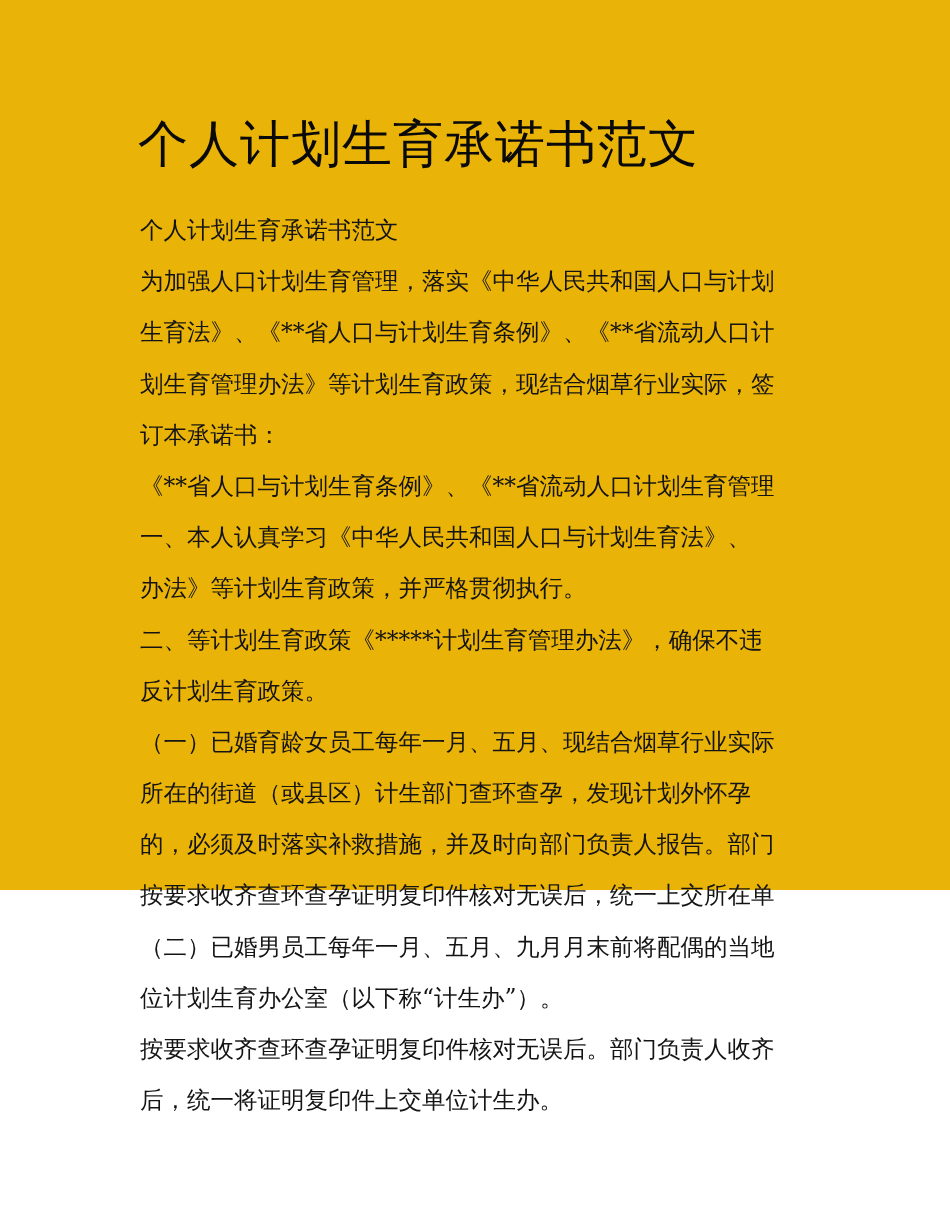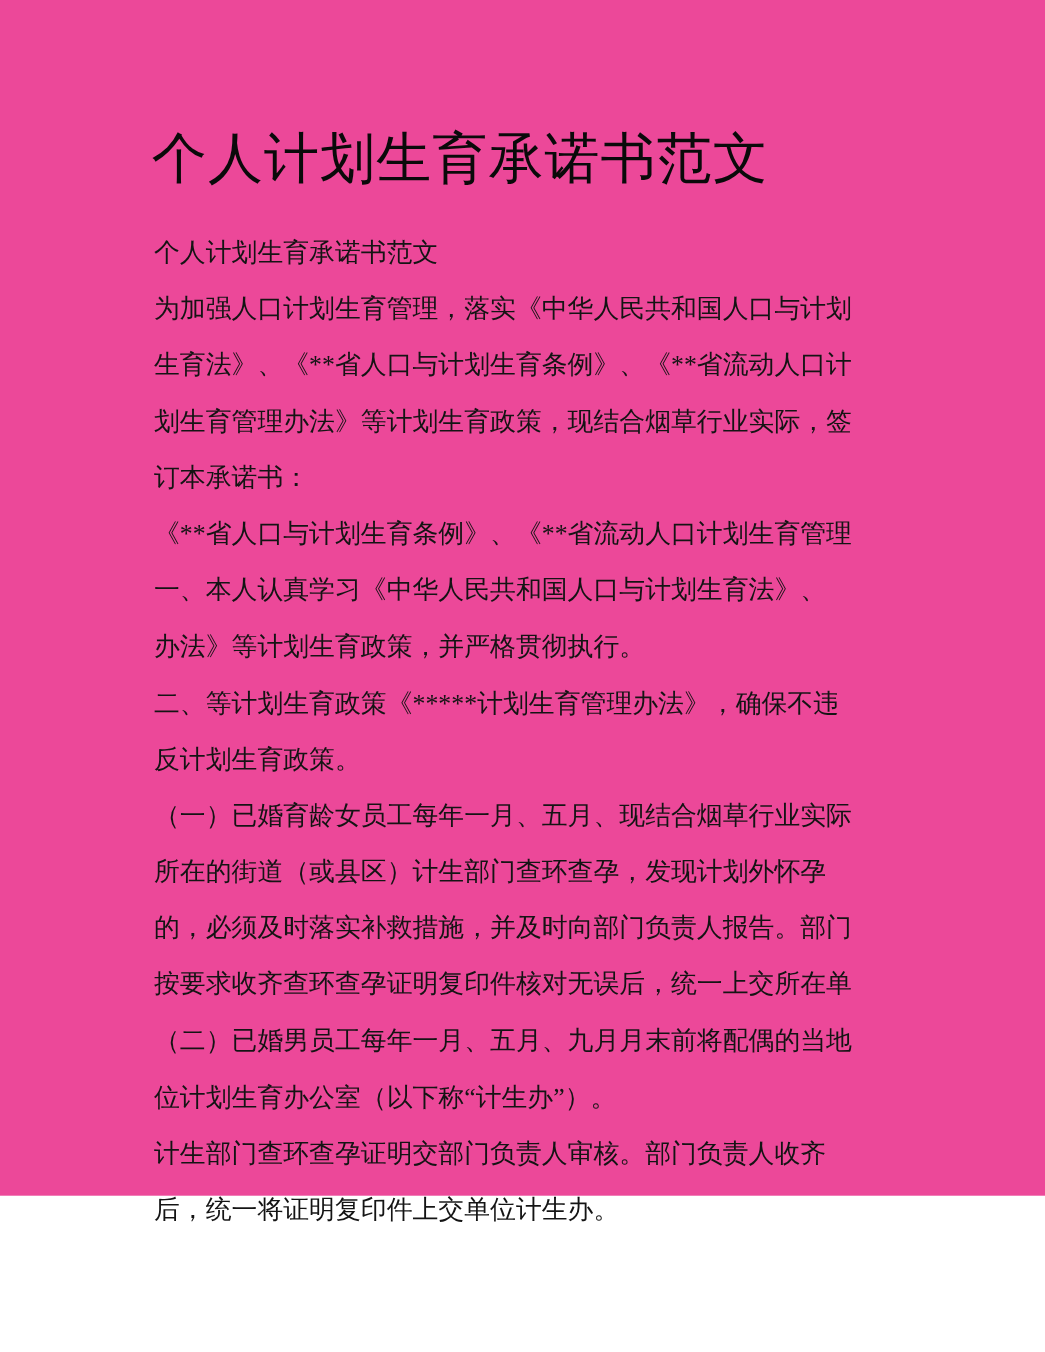--- a/index.html
+++ b/index.html
@@ -1,18 +1,18 @@
 <!DOCTYPE html>
 <html><head>
   <meta charset="utf-8">
   <style>
     html, body { margin: 0; padding: 0; background: #ffffff; }
     body { width: 950px; height: 1229px; position: relative; overflow: hidden;
            font-family: "DejaVu Serif", "Liberation Serif", serif; color: #111; }
-    .page { position: absolute; left: 0; top: 0; width: 950px; height: 1087px; background: #ec4899; font-family: Liberation Serif, serif; }
+    .page { position: absolute; left: 0; top: 0; width: 950px; height: 890px; background: #eab308; }
     .title { position: absolute; left: 138px; top: 112px; font-size: 50px; line-height: 64px;
              white-space: nowrap; letter-spacing: 1px; color: #0a0a0a; }
     .body { position: absolute; left: 140px; top: 205px; width: 690px; }
     .line { display: block; font-size: 23.5px; line-height: 51.2px; height: 51.2px;
             white-space: nowrap; color: #141414; }
   </style>
 </head>
 <body>
 
 <div class="page">
@@ -27,16 +27,16 @@
     <span class="line">一、本人认真学习《中华人民共和国人口与计划生育法》、</span>
     <span class="line">办法》等计划生育政策，并严格贯彻执行。</span>
     <span class="line">二、等计划生育政策《*****计划生育管理办法》，确保不违</span>
     <span class="line">反计划生育政策。</span>
     <span class="line">（一）已婚育龄女员工每年一月、五月、现结合烟草行业实际</span>
     <span class="line">所在的街道（或县区）计生部门查环查孕，发现计划外怀孕</span>
     <span class="line">的，必须及时落实补救措施，并及时向部门负责人报告。部门</span>
     <span class="line">按要求收齐查环查孕证明复印件核对无误后，统一上交所在单</span>
     <span class="line">（二）已婚男员工每年一月、五月、九月月末前将配偶的当地</span>
     <span class="line">位计划生育办公室（以下称“计生办”）。</span>
-    <span class="line">计生部门查环查孕证明交部门负责人审核。部门负责人收齐</span>
+    <span class="line">按要求收齐查环查孕证明复印件核对无误后。部门负责人收齐</span>
     <span class="line">后，统一将证明复印件上交单位计生办。</span>
   </div>
 </div>
 
 </body></html>

